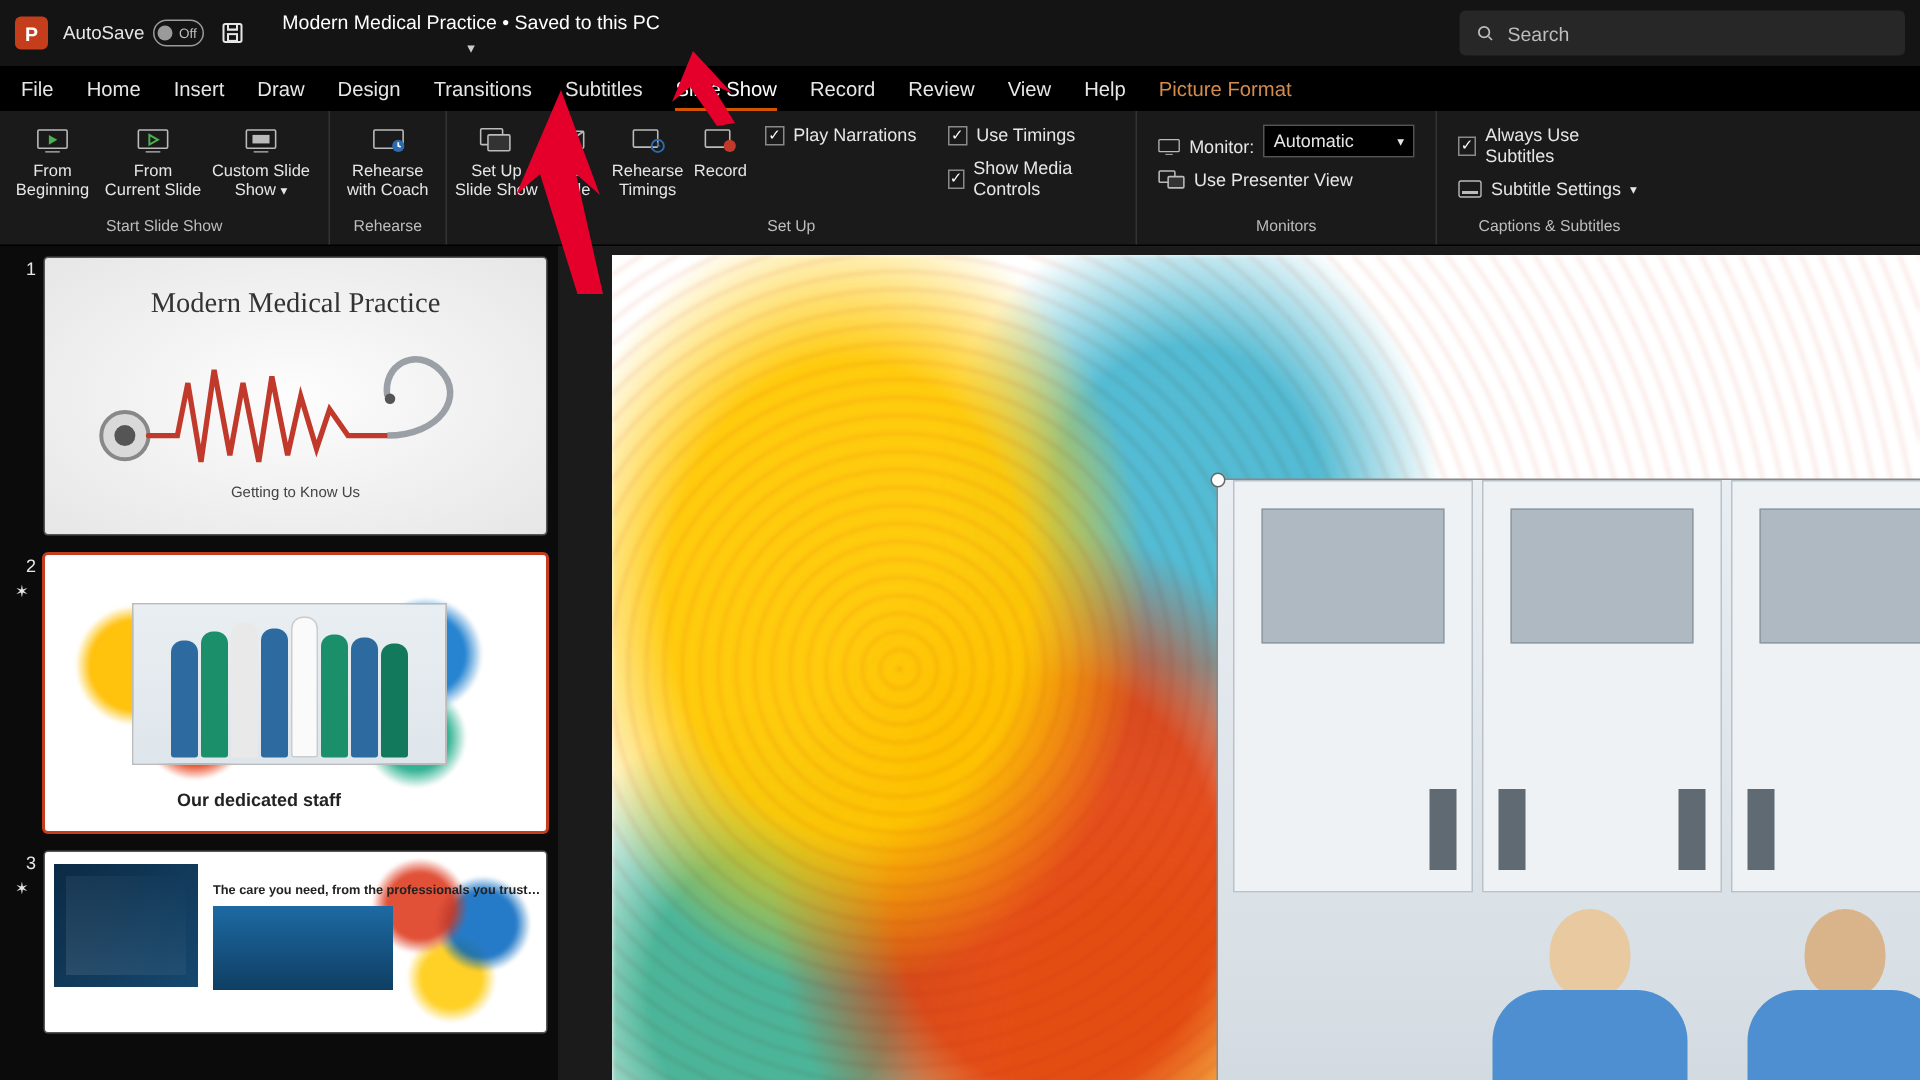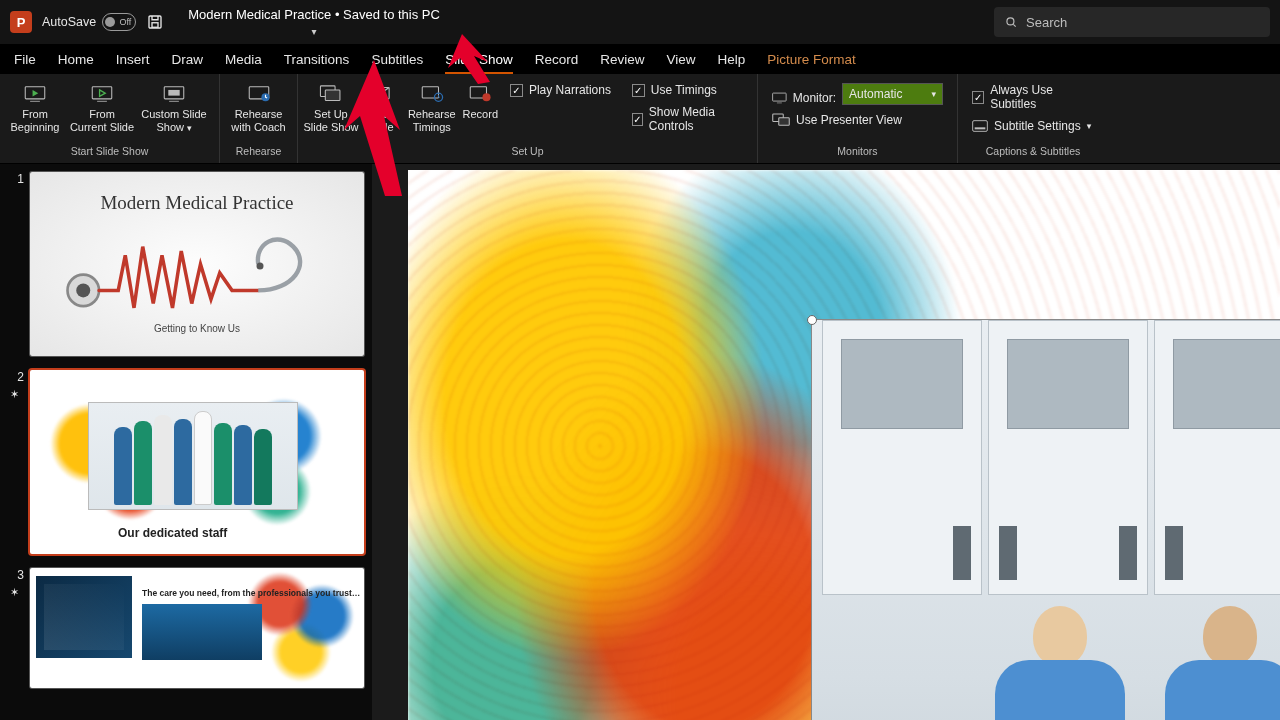--- a/index.html
+++ b/index.html
@@ -9,21 +9,21 @@
 .titlebar { height: 44px; background: #141414; display: flex; align-items: center; padding: 0 10px; gap: 10px; }
 .app-icon { width: 22px; height: 22px; border-radius: 4px; background: #c43e1c; display: flex; align-items: center; justify-content: center; font-weight: 700; color: #fff; font-size: 13px; }
 .autosave { display: flex; align-items: center; gap: 6px; font-size: 12.5px; color: #e6e6e6; }
 .toggle { width: 34px; height: 18px; border: 1.5px solid #9a9a9a; border-radius: 10px; position: relative; display: flex; align-items: center; }
 .toggle .knob { width: 10px; height: 10px; border-radius: 50%; background: #9a9a9a; margin-left: 2px; }
 .toggle .off { position: absolute; right: 4px; font-size: 9px; color: #bdbdbd; }
 .save-icon { width: 18px; height: 18px; color: #e6e6e6; }
 .doc-title { font-size: 13px; color: #fff; display: flex; align-items: center; gap: 4px; margin-left: 14px; flex-direction: column; }
 .doc-title .chev { font-size: 10px; color: #ccc; }
 .spacer { flex: 1; }
-.searchbox { width: 276px; height: 30px; background: #272727; border-radius: 4px; display: flex; align-items: center; padding: 15px 10px; gap: 8px; color: #bdbdbd; font-size: 13px; }
+.searchbox { width: 297px; height: 30px; background: #272727; border-radius: 4px; display: flex; align-items: center; padding: 15px 10px; gap: 8px; color: #bdbdbd; font-size: 13px; }
 .searchbox svg { width: 14px; height: 14px; }
 
 
 .tabs { height: 30px; background: #000; display: flex; align-items: flex-end; padding: 0 14px; gap: 22px; font-size: 13.5px; }
 .tab { color: #e6e6e6; padding-bottom: 5px; border-bottom: 2px solid transparent; cursor: pointer; }
 .tab.active { border-bottom-color: #d35400; color: #fff; }
 .tab.context { color: #d38b4c; }
 
 
 .ribbon { height: 90px; background: #1a1a1a; display: flex; border-bottom: 1px solid #000; }
@@ -35,21 +35,21 @@
 .bigbtn .ic   { height: 24px; display: flex; align-items: center; justify-content: center; }
 .bigbtn .txt  { font-size: 11px; color: #e6e6e6; text-align: center; line-height: 13px; white-space: pre-line; }
 .checkrow { display: flex; align-items: center; gap: 6px; font-size: 12px; color: #e6e6e6; padding: 3px 6px; cursor: pointer; }
 .chk { width: 13px; height: 13px; border: 1px solid #8a8a8a; display: flex; align-items: center; justify-content: center; font-size: 10px; color: #fff; }
 .chk.on::after { content: "✓"; }
 .chk.off { }
 .disabled { color: #6f6f6f; }
 .disabled .chk { border-color: #555; }
 .col { display: flex; flex-direction: column; justify-content: center; gap: 2px; padding: 2px 4px; }
 .mon-row { display: flex; align-items: flex-end; gap: 6px; padding: 3px 6px; font-size: 12px; }
-.mon-row select, .dropdown { background: #4d7c0f; border: 1px solid #555; color: #e6e6e6; font-size: 12px; height: 22px; }
+.mon-row select, .dropdown { background: #000000; border: 1px solid #555; color: #e6e6e6; font-size: 12px; height: 22px; }
 .mon-row .dropdown { width: 120px; padding: 0 6px; display: flex; align-items: center; justify-content: space-between; }
 .ic svg { width: 26px; height: 22px; }
 
 
 .workspace { display: flex; height: calc(720px - 44px - 30px - 90px); background: #000; }
 .thumbs { width: 372px; background: #0b0b0b; padding: 8px 8px 0 8px; display: flex; flex-direction: column; gap: 14px; overflow: hidden; }
 .slot { display: flex; gap: 6px; position: relative; }
 .num  { width: 16px; color: #e6e6e6; font-size: 12px; text-align: right; }
 .thumb { flex: 1; height: 184px; border-radius: 2px; box-shadow: 0 0 0 1px #555; overflow: hidden; position: relative; }
 .thumb.selected { box-shadow: 0 0 0 2px #c43e1c; }
@@ -152,21 +152,21 @@
     </svg>
     <span>Search</span>
   </div>
 </div>
 
 <div class="tabs">
   <div class="tab">File</div>
   <div class="tab">Home</div>
   <div class="tab">Insert</div>
   <div class="tab">Draw</div>
-  <div class="tab">Media</div>
+  <div class="tab">Design</div>
   <div class="tab">Transitions</div>
   <div class="tab">Subtitles</div>
   <div class="tab active">Slide Show</div>
   <div class="tab">Record</div>
   <div class="tab">Review</div>
   <div class="tab">View</div>
   <div class="tab">Help</div>
   <div class="tab context">Picture Format</div>
 </div>
 

